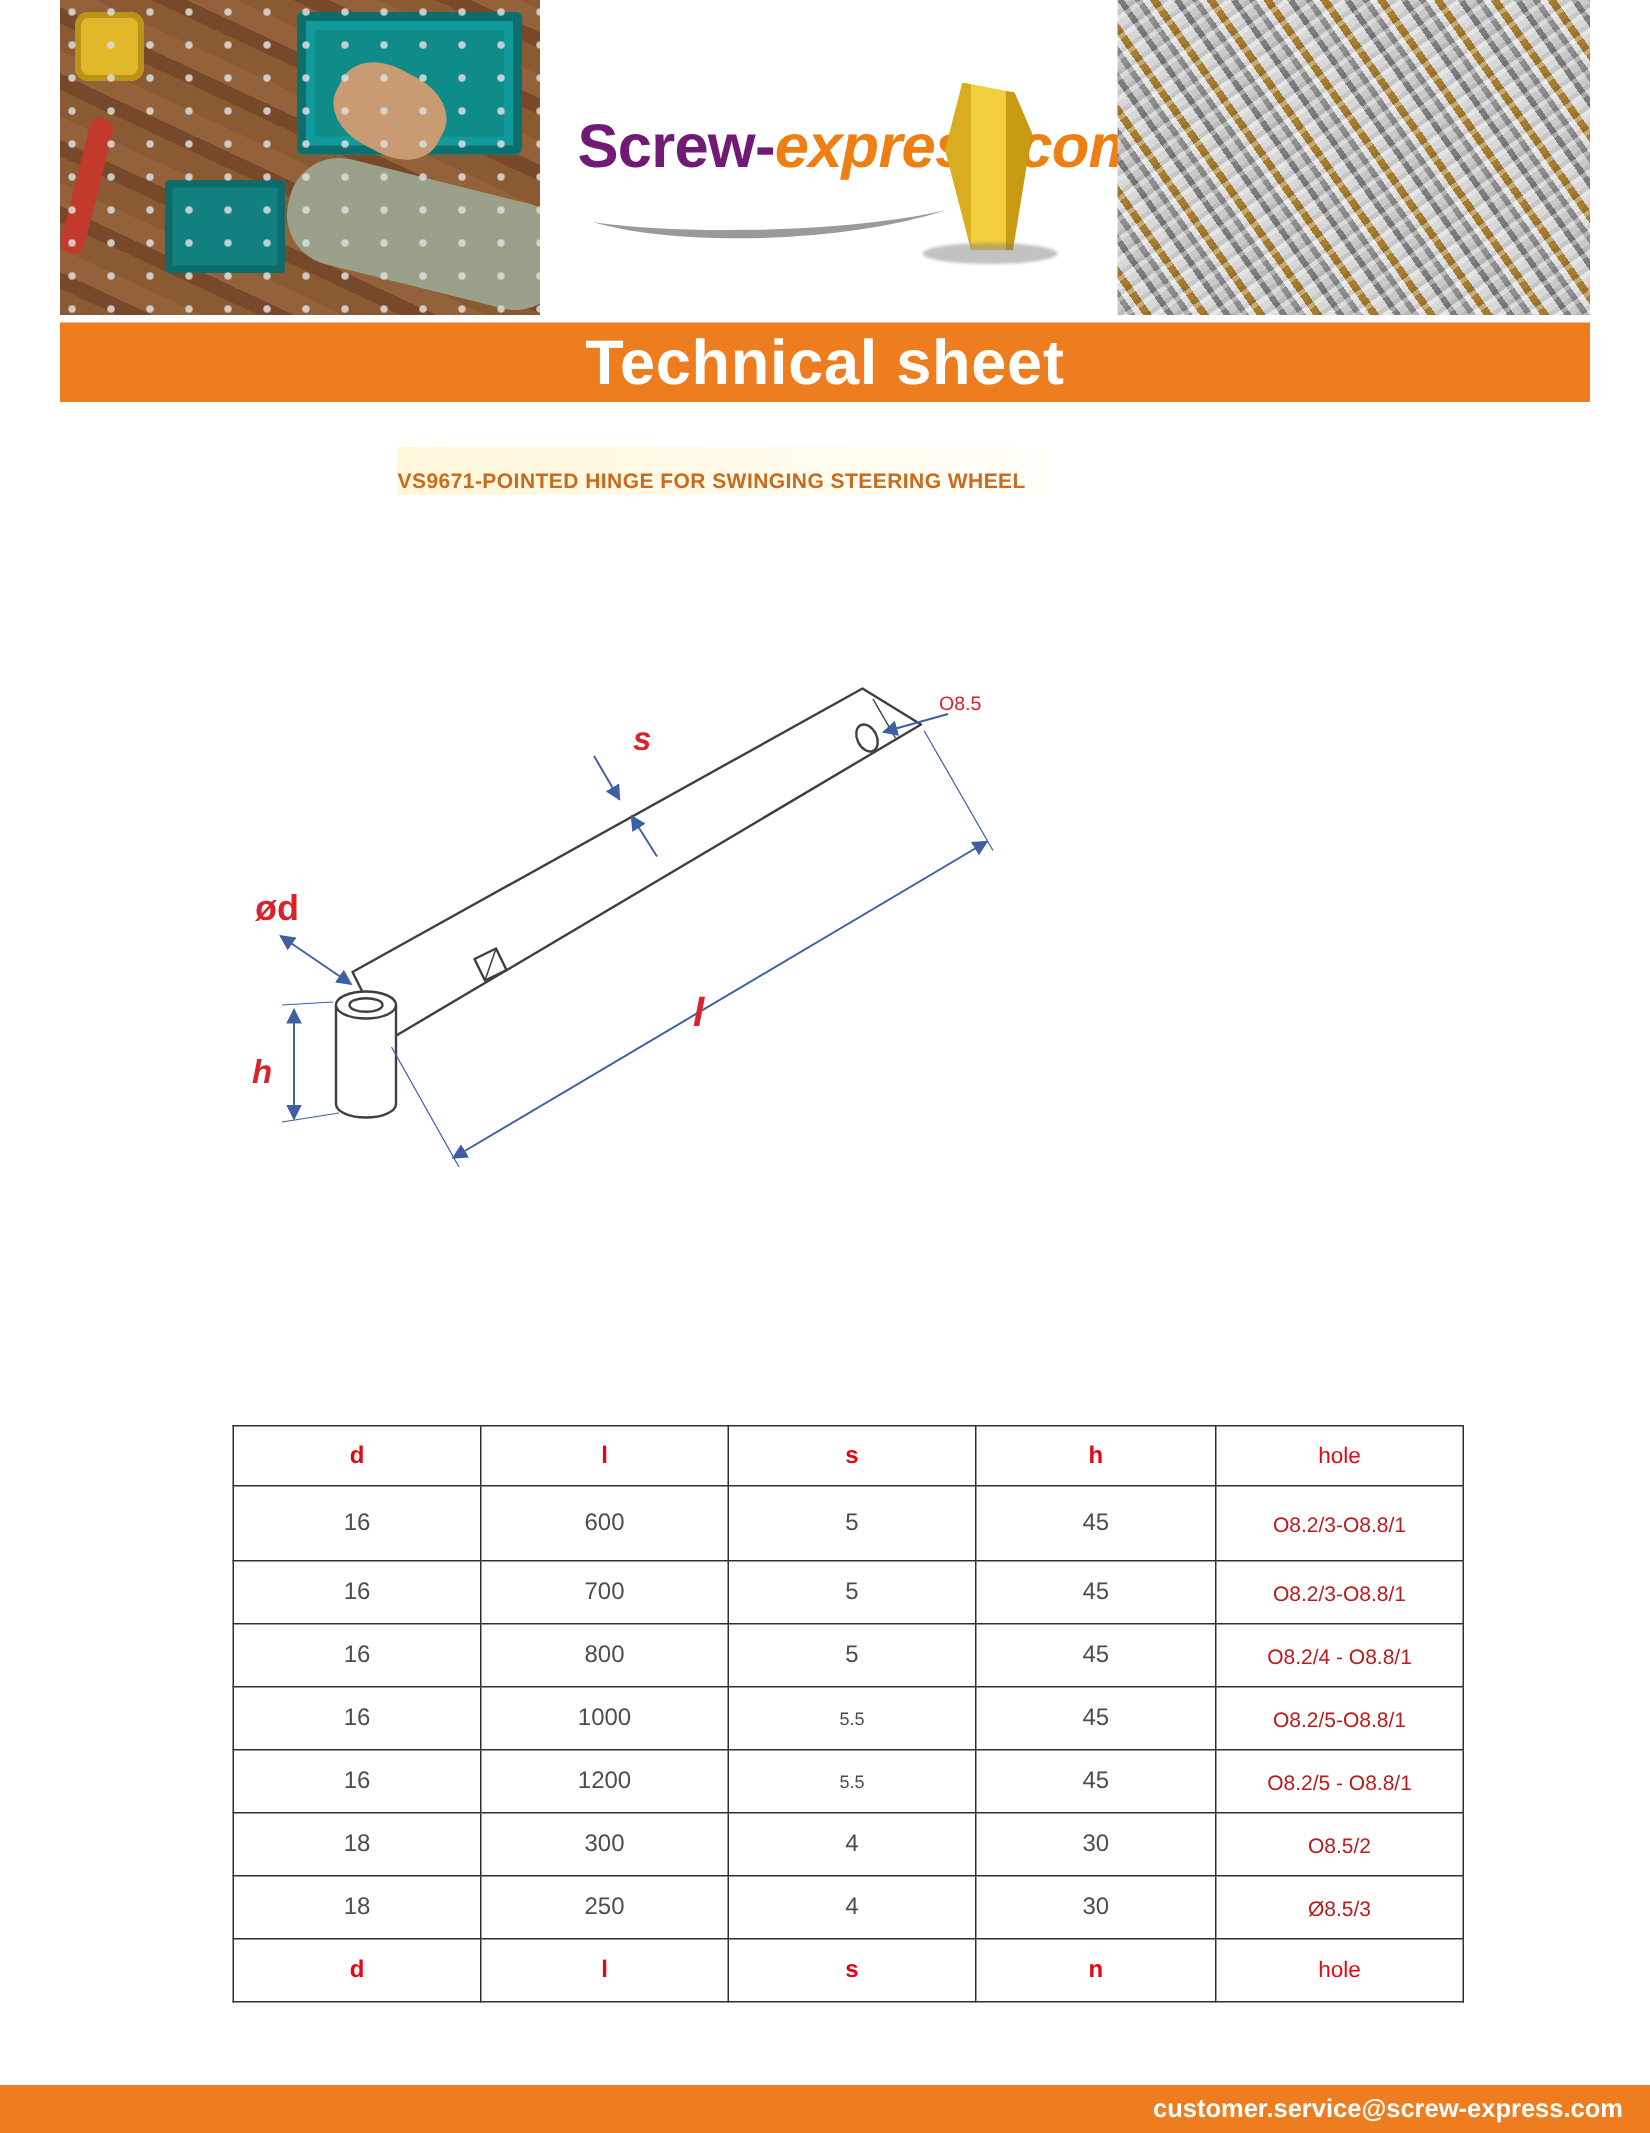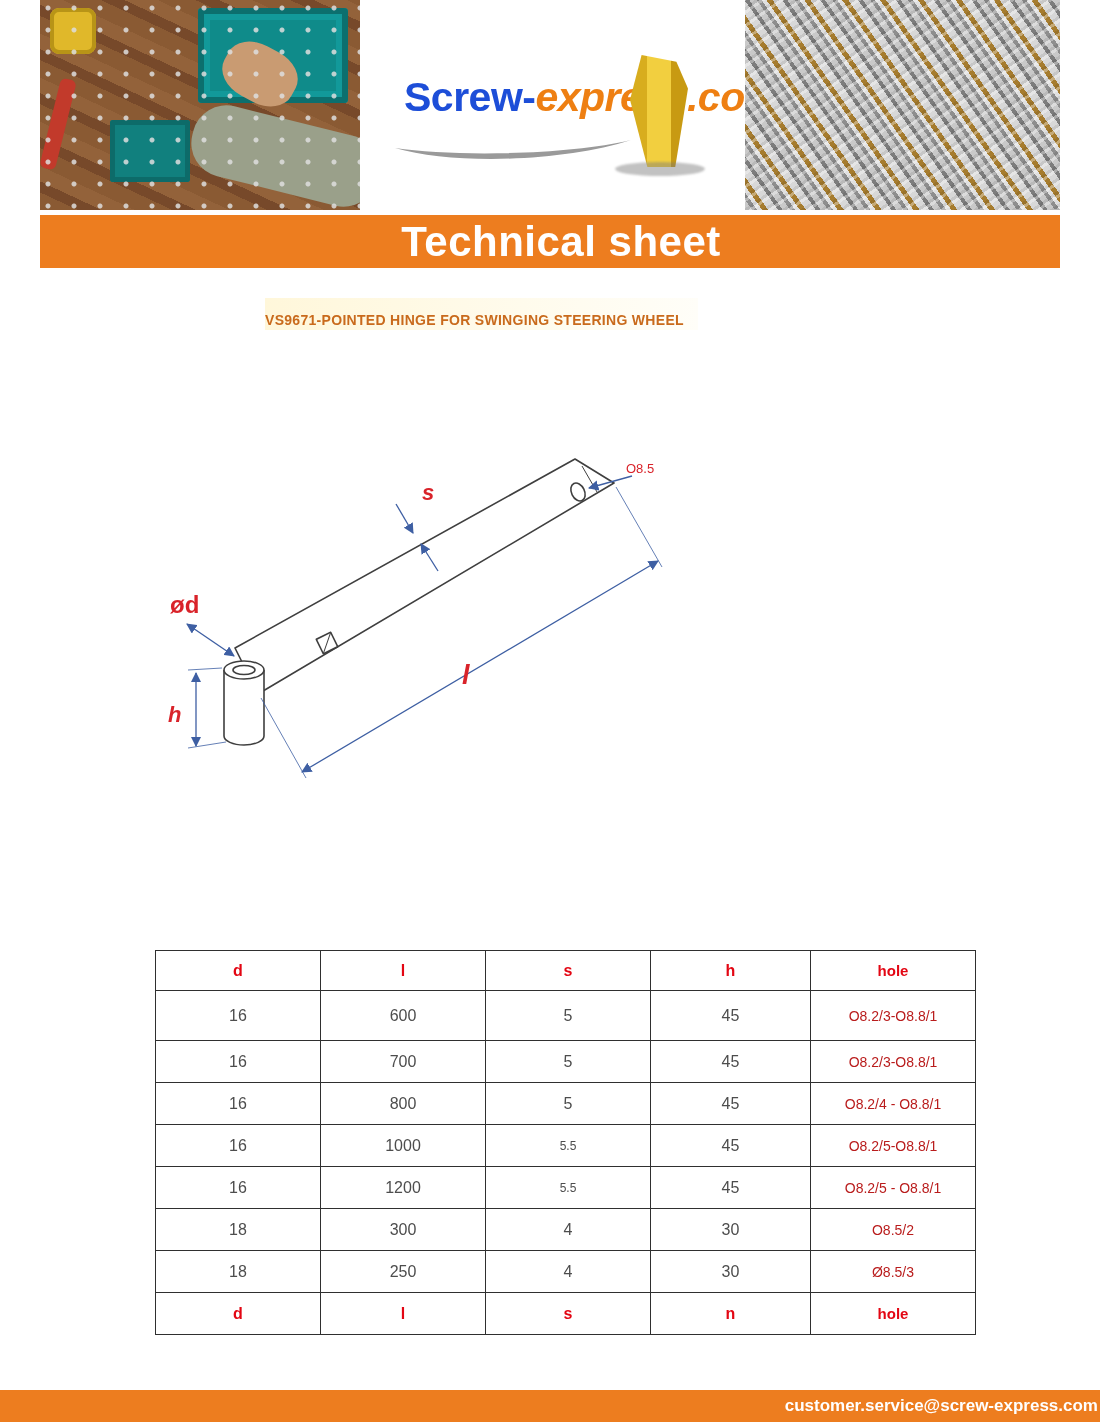--- a/index.html
+++ b/index.html
@@ -21,55 +21,55 @@
   .tape{position:absolute;left:10px;top:8px;width:46px;height:46px;background:#e0b82a;border-radius:9px;
     box-shadow:inset 0 0 0 4px #b89417;}
   .tool-red{position:absolute;left:10px;top:78px;width:16px;height:92px;background:#c23a2b;border-radius:6px;transform:rotate(14deg);}
   .arm{position:absolute;left:150px;top:120px;width:190px;height:72px;background:#9aa08a;border-radius:34px;transform:rotate(14deg);}
   .hand{position:absolute;right:62px;top:46px;width:76px;height:56px;background:#c99b72;border-radius:42%;transform:rotate(28deg);}
   .screw-dots{position:absolute;inset:0;opacity:.85;
     background-image:radial-gradient(circle 2px at 8px 8px,#dedede 0 2px,transparent 3px);
     background-size:26px 22px;}
   .logo-area{position:absolute;left:360px;top:0;width:385px;height:210px;}
   .logo-line{position:absolute;left:25px;top:74px;white-space:nowrap;font-size:41px;font-weight:700;letter-spacing:-.5px;}
-  .logo-dark{color:#1d4ed8;margin-left:19px;}
+  .logo-dark{color:#701a75;}
   .logo-orange{color:#EE7F12;font-style:italic;}
   .swoosh{position:absolute;left:33px;top:138px;}
   .mini-tool{position:absolute;left:270px;top:55px;width:58px;height:112px;
     background:linear-gradient(90deg,#d8ad1e 0 30%,#f2cf3f 30% 70%,#c89a12 70% 100%);
     clip-path:polygon(20% 0,80% 6%,100% 30%,78% 100%,30% 100%,0 40%);}
   .mini-tool-shadow{position:absolute;left:255px;top:162px;width:90px;height:14px;background:rgba(120,120,120,.45);
     border-radius:50%;filter:blur(1px);}
 
   
   .banner{position:absolute;left:40px;top:215px;width:1020px;height:53px;background:#ED7D1F;}
-  .banner-title{width:100%;text-align:center;line-height:53px;color:#fff;font-size:42px;font-weight:800;letter-spacing:.5px;padding-left:11px;}
+  .banner-title{width:100%;text-align:center;line-height:53px;color:#fff;font-size:42px;font-weight:800;letter-spacing:.5px;}
   .product-title{position:absolute;left:265px;top:298px;color:#C96A1C;font-size:14px;font-weight:600;letter-spacing:.3px;
     background:linear-gradient(90deg,rgba(255,246,214,.9),rgba(255,252,238,.4));padding:14px 14px 2px 0;}
 
   
   .diagram{position:absolute;left:130px;top:430px;width:630px;height:370px;}
 
   
   .spec-table-wrap{position:absolute;left:155px;top:950px;width:820px;}
   table.spec{border-collapse:collapse;table-layout:fixed;width:820px;}
   table.spec td{border:1px solid #2f2f2f;text-align:center;vertical-align:middle;overflow:hidden;}
   table.spec thead tr{height:40px;}
   table.spec tbody tr{height:42px;}
   table.spec tbody tr.tall{height:50px;}
   table.spec tfoot tr{height:42px;}
   table.spec thead td, table.spec tfoot td{color:#E30613;font-weight:700;font-size:16px;}
-  table.spec thead td.col-4, table.spec tfoot td.col-4{font-weight:700;font-size:15px;}
+  table.spec thead td.col-4, table.spec tfoot td.col-4{font-weight:400;font-size:15px;}
   table.spec tbody td{color:#4d4d4d;font-weight:400;font-size:16px;}
   table.spec tbody td.col-2.dec{font-size:12px;font-weight:400;}
   table.spec tbody td.col-4{font-weight:400;font-size:14px;color:#b91c1c;}
 
   
   .footer-bar{position:absolute;left:0;top:1390px;width:1100px;height:32px;background:#ED7D1F;}
-  .footer-email{line-height:32px;text-align:right;padding-right:2px;color:#fff;font-size:17px;font-weight:700;margin-left:28px;}
+  .footer-email{line-height:32px;text-align:right;padding-right:18px;color:#fff;font-size:17px;font-weight:700;margin-left:28px;}
 </style>
 </head>
 <body>
 
 <div class="page">
 
   <div class="photo photo-left">
     <div class="tape"></div>
     <div class="tray"></div>
     <div class="tray2"></div>

